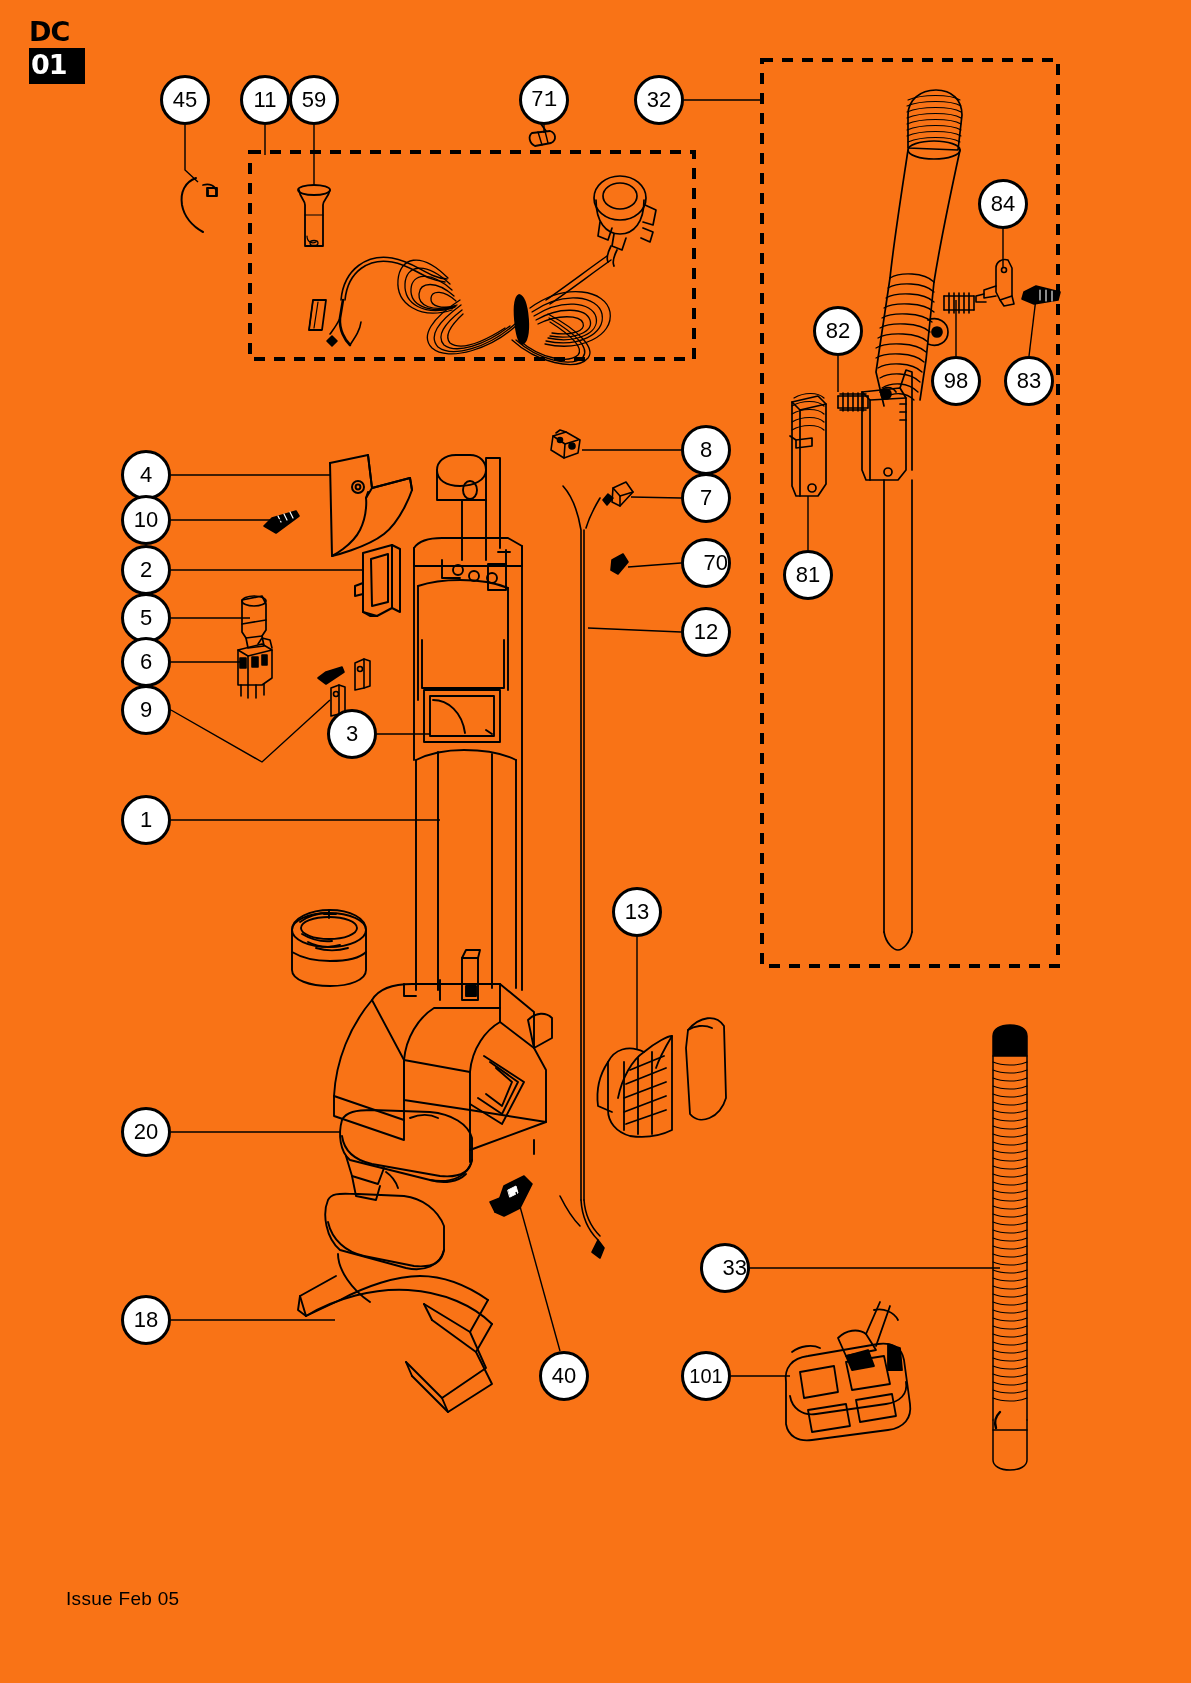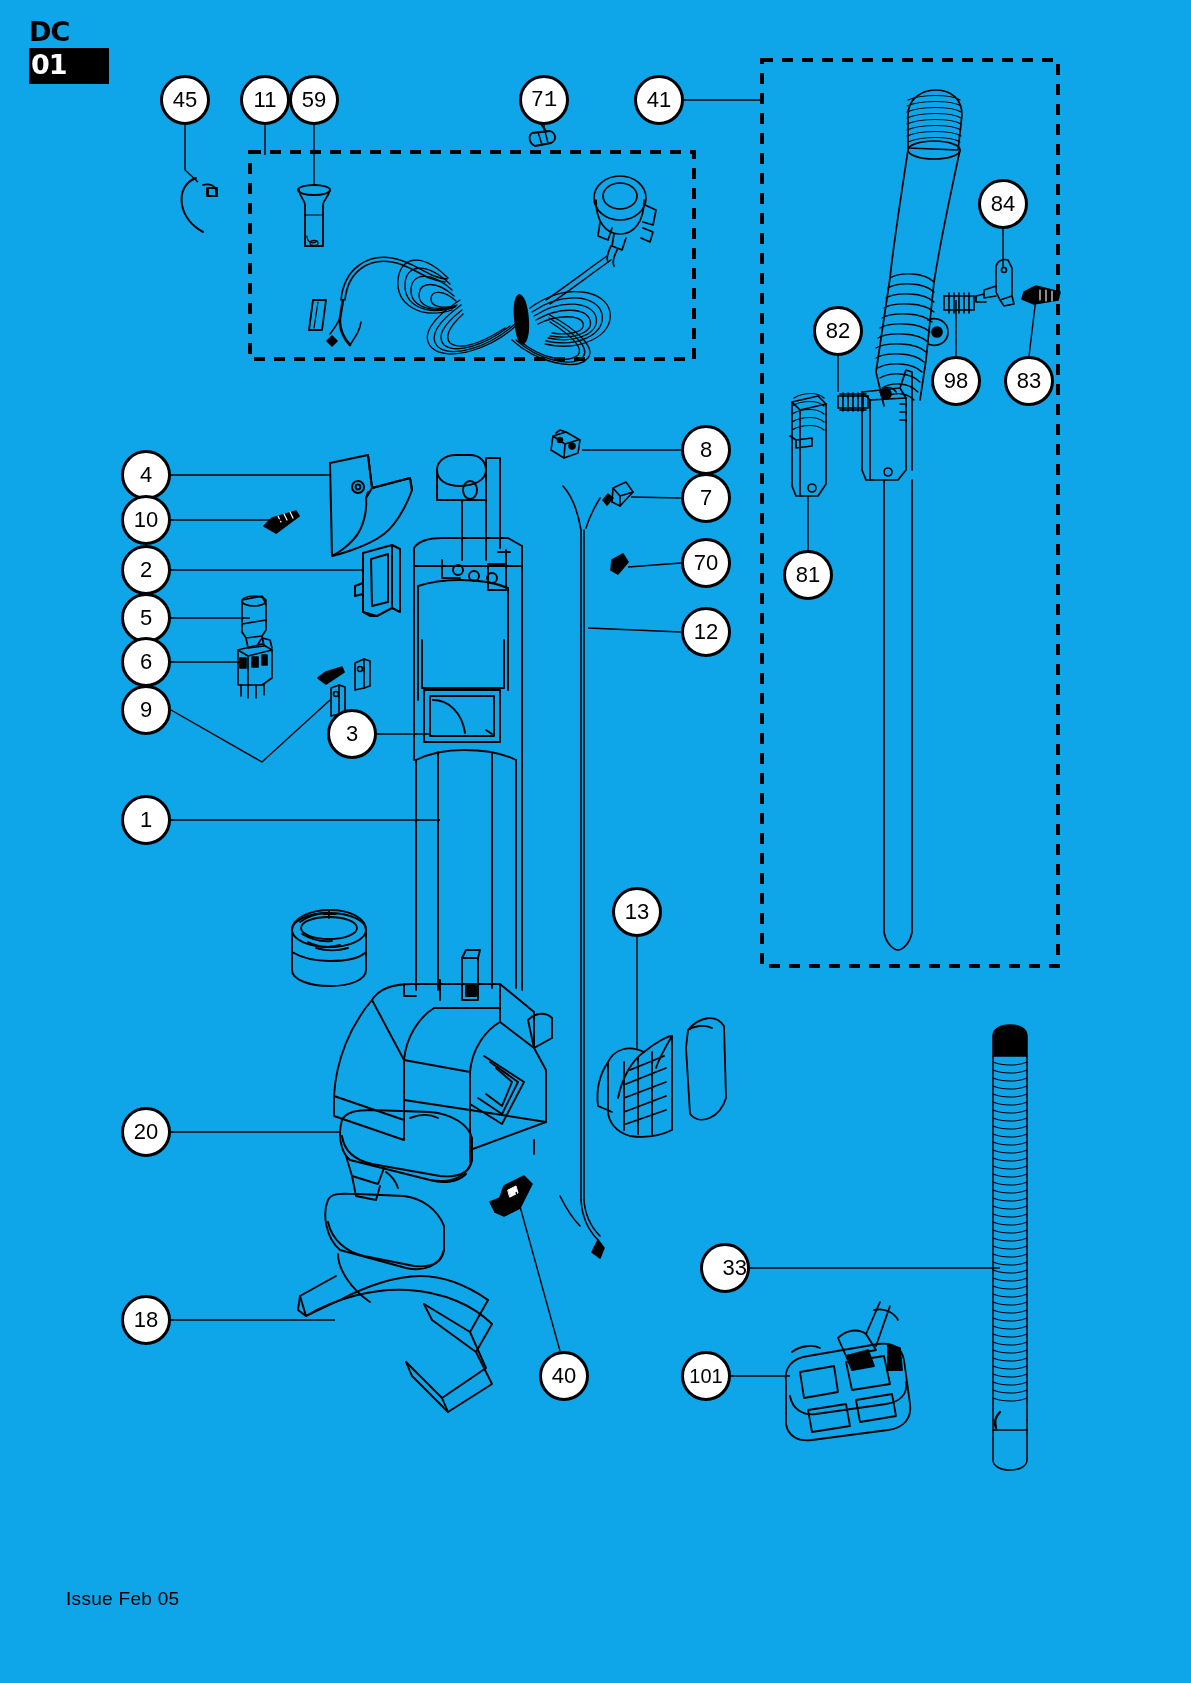--- a/index.html
+++ b/index.html
@@ -8,21 +8,21 @@
     background: #ffffff;
   }
   body {
     font-family: "Liberation Sans", sans-serif;
     color: #000000;
   }
   #page {
     position: relative;
     width: 1191px;
     height: 1683px;
-    background: #0ea5e9;
+    background: #f97316;
     overflow: hidden;
   }
 
   
   .logo {
     position: absolute;
     left: 29px;
     top: 18px;
     width: 68px;
     height: 68px;
@@ -38,21 +38,21 @@
     font-size: 27px;
     font-weight: 700;
     letter-spacing: -1px;
     color: #000;
     font-family: "DejaVu Sans", sans-serif;
   }
   .logo-01 {
     position: absolute;
     left: 0;
     top: 30px;
-    width: 80px;
+    width: 56px;
     height: 36px;
     background: #000;
     color: #fff;
     font-size: 27px;
     font-weight: 700;
     letter-spacing: -1px;
     font-family: "DejaVu Sans", sans-serif;
     text-align: left;
     padding-left: 2px;
     box-sizing: border-box;
@@ -594,21 +594,21 @@
       <div class="callout" style="left: 240px; top: 75px; width: 50px; height: 50px;">
         <span>11</span>
       </div>
       <div class="callout" style="left: 289px; top: 75px; width: 50px; height: 50px;">
         <span>59</span>
       </div>
       <div class="callout" style="left: 519px; top: 75px; width: 50px; height: 50px; font-family: Liberation Mono, monospace;">
         <span>71</span>
       </div>
       <div class="callout" style="left: 634px; top: 75px; width: 50px; height: 50px;">
-        <span>41</span>
+        <span>32</span>
       </div>
       <div class="callout" style="left: 121px; top: 450px; width: 50px; height: 50px;">
         <span>4</span>
       </div>
       <div class="callout" style="left: 121px; top: 495px; width: 50px; height: 50px;">
         <span>10</span>
       </div>
       <div class="callout" style="left: 121px; top: 545px; width: 50px; height: 50px;">
         <span>2</span>
       </div>
@@ -635,21 +635,21 @@
       </div>
       <div class="callout" style="left: 539px; top: 1351px; width: 50px; height: 50px;">
         <span>40</span>
       </div>
       <div class="callout" style="left: 681px; top: 425px; width: 50px; height: 50px;">
         <span>8</span>
       </div>
       <div class="callout" style="left: 681px; top: 473px; width: 50px; height: 50px;">
         <span>7</span>
       </div>
-      <div class="callout" style="left: 681px; top: 538px; width: 50px; height: 50px;">
+      <div class="callout" style="left: 681px; top: 538px; width: 50px; height: 50px; justify-content: flex-end;">
         <span>70</span>
       </div>
       <div class="callout" style="left: 681px; top: 607px; width: 50px; height: 50px; text-align: center;">
         <span>12</span>
       </div>
       <div class="callout" style="left: 612px; top: 887px; width: 50px; height: 50px;">
         <span>13</span>
       </div>
       <div class="callout" style="left: 700px; top: 1243px; width: 50px; height: 50px; justify-content: flex-end;">
         <span>33</span>

